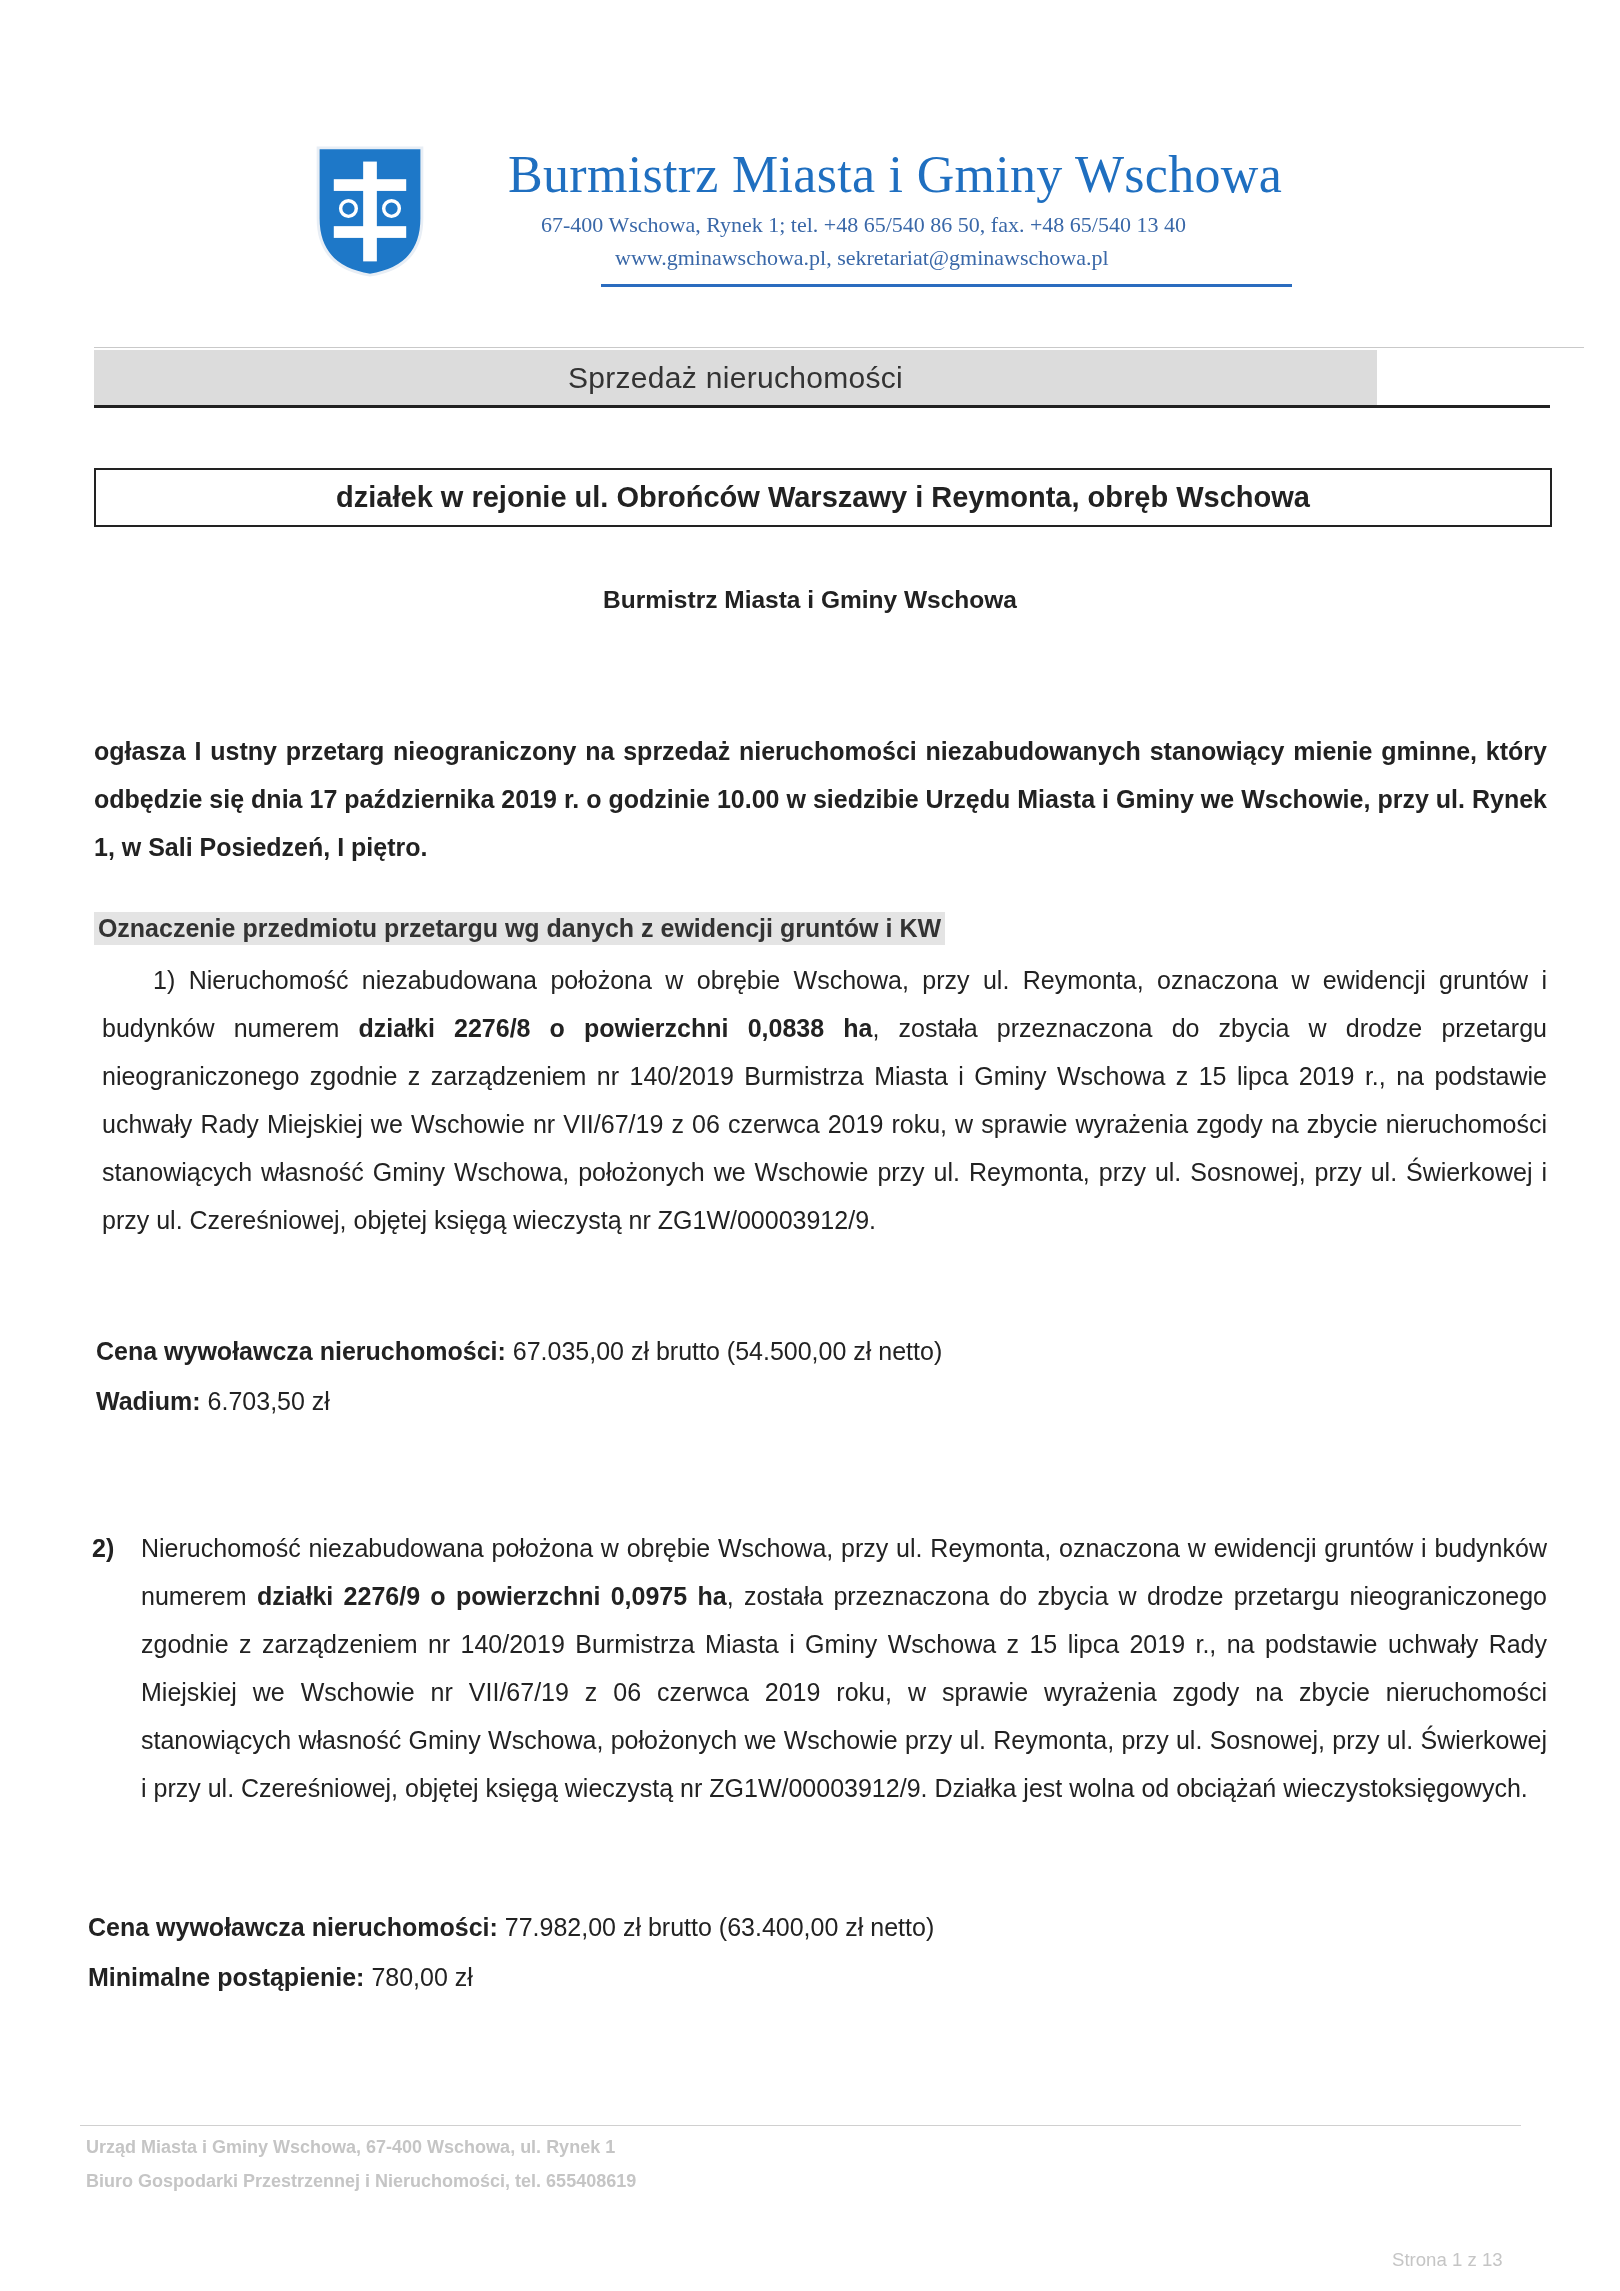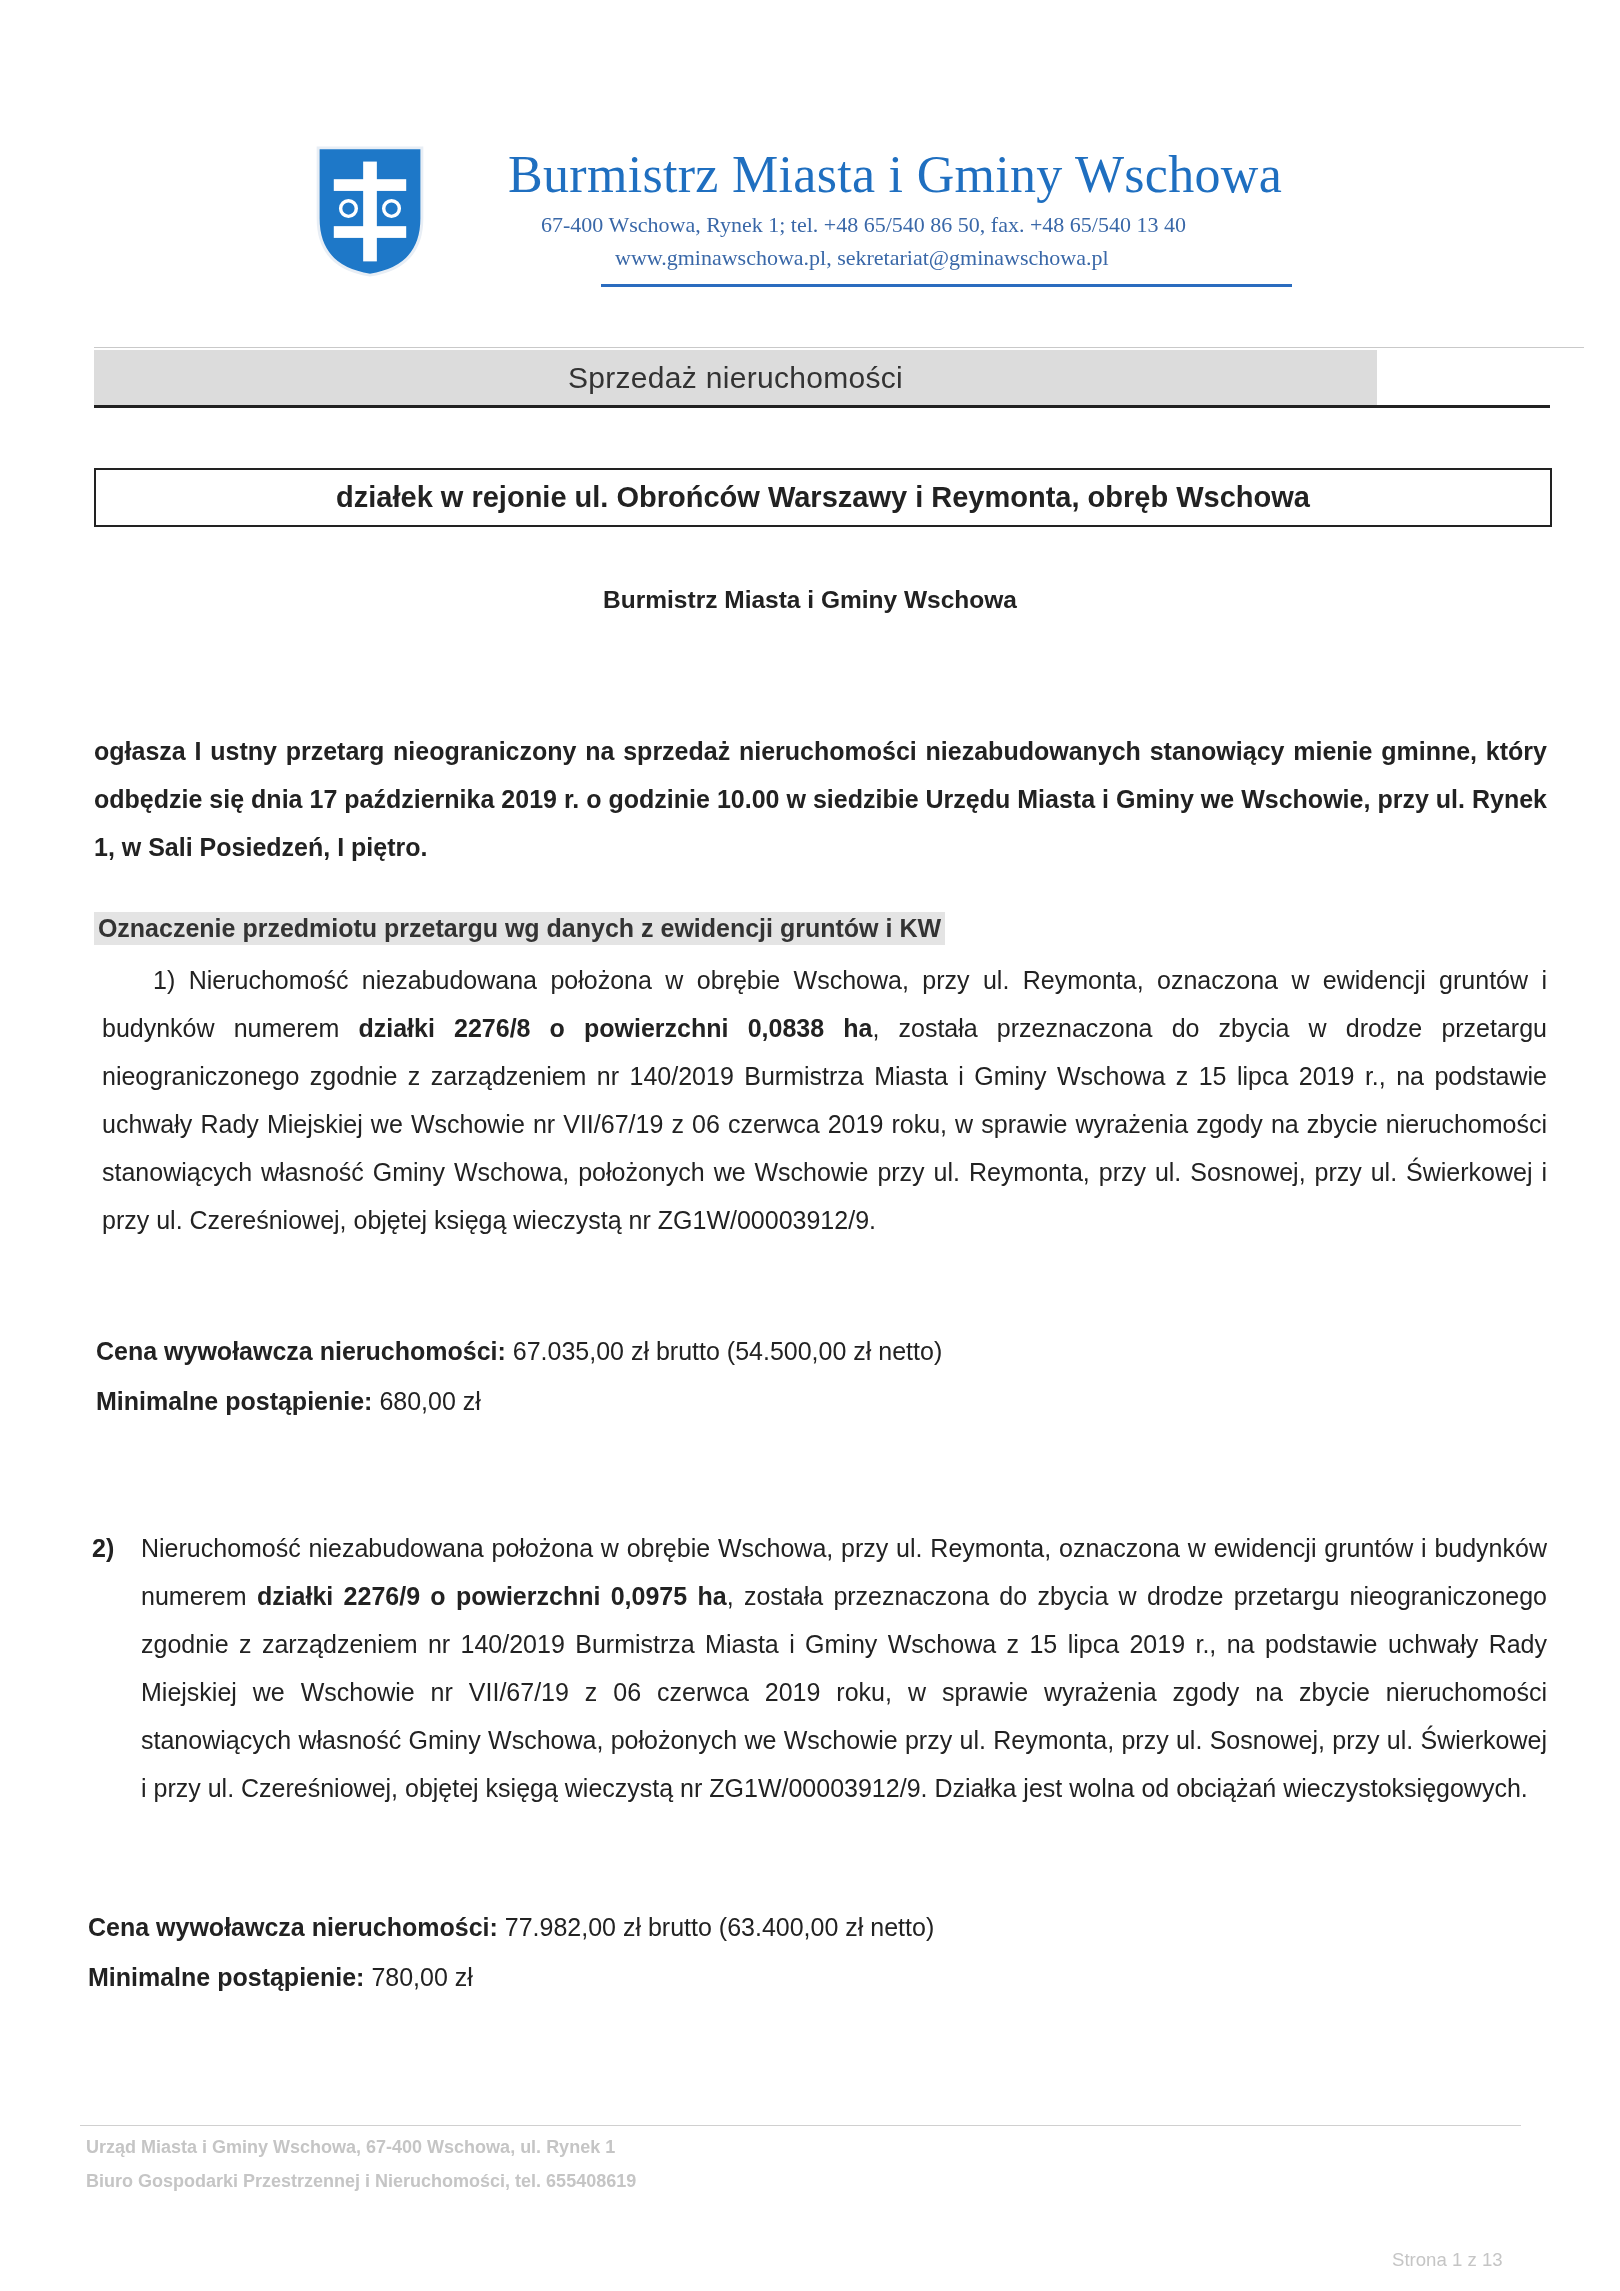--- a/index.html
+++ b/index.html
@@ -90,21 +90,21 @@
 <div class="announcer">Burmistrz Miasta i Gminy Wschowa</div>
 
 <div class="intro">ogłasza I ustny przetarg nieograniczony na sprzedaż nieruchomości niezabudowanych stanowiący mienie gminne, który odbędzie się dnia 17 października 2019 r. o godzinie 10.00 w siedzibie Urzędu Miasta i Gminy we Wschowie, przy ul. Rynek 1, w Sali Posiedzeń, I piętro.</div>
 
 <div class="section-heading">Oznaczenie przedmiotu przetargu wg danych z ewidencji gruntów i KW</div>
 
 <div class="item1"><span>1)</span> <span>Nieruchomość niezabudowana położona w obrębie Wschowa, przy ul. Reymonta, oznaczona w ewidencji gruntów i budynków numerem </span><span class="b">działki 2276/8 o powierzchni 0,0838 ha</span><span>, została przeznaczona do zbycia w drodze przetargu nieograniczonego zgodnie z zarządzeniem nr 140/2019 Burmistrza Miasta i Gminy Wschowa z 15 lipca 2019 r., na podstawie uchwały Rady Miejskiej we Wschowie nr VII/67/19 z 06 czerwca 2019 roku, w sprawie wyrażenia zgody na zbycie nieruchomości stanowiących własność Gminy Wschowa, położonych we Wschowie przy ul. Reymonta, przy ul. Sosnowej, przy ul. Świerkowej i przy ul. Czereśniowej, objętej księgą wieczystą nr ZG1W/00003912/9.</span></div>
 
 <div class="prices prices1">
   <div><span class="b">Cena wywoławcza nieruchomości:</span><span> 67.035,00 zł brutto (54.500,00 zł netto)</span></div>
-  <div><span class="b">Minimalne postąpienie:</span><span> 680,00 zł</span></div>
+  <div><span class="b">Wadium:</span><span> 6.703,50 zł</span></div>
 </div>
 
 <div class="item2"><span class="num">2)</span><span>Nieruchomość niezabudowana położona w obrębie Wschowa, przy ul. Reymonta, oznaczona w ewidencji gruntów i budynków numerem </span><span class="b">działki 2276/9 o powierzchni 0,0975 ha</span><span>, została przeznaczona do zbycia w drodze przetargu nieograniczonego zgodnie z zarządzeniem nr 140/2019 Burmistrza Miasta i Gminy Wschowa z 15 lipca 2019 r., na podstawie uchwały Rady Miejskiej we Wschowie nr VII/67/19 z 06 czerwca 2019 roku, w sprawie wyrażenia zgody na zbycie nieruchomości stanowiących własność Gminy Wschowa, położonych we Wschowie przy ul. Reymonta, przy ul. Sosnowej, przy ul. Świerkowej i przy ul. Czereśniowej, objętej księgą wieczystą nr ZG1W/00003912/9. Działka jest wolna od obciążań wieczystoksięgowych.</span></div>
 
 <div class="prices prices2">
   <div><span class="b">Cena wywoławcza nieruchomości:</span><span> 77.982,00 zł brutto (63.400,00 zł netto)</span></div>
   <div><span class="b">Minimalne postąpienie:</span><span> 780,00 zł</span></div>
 </div>
 
 <div class="footer-rule"></div>

